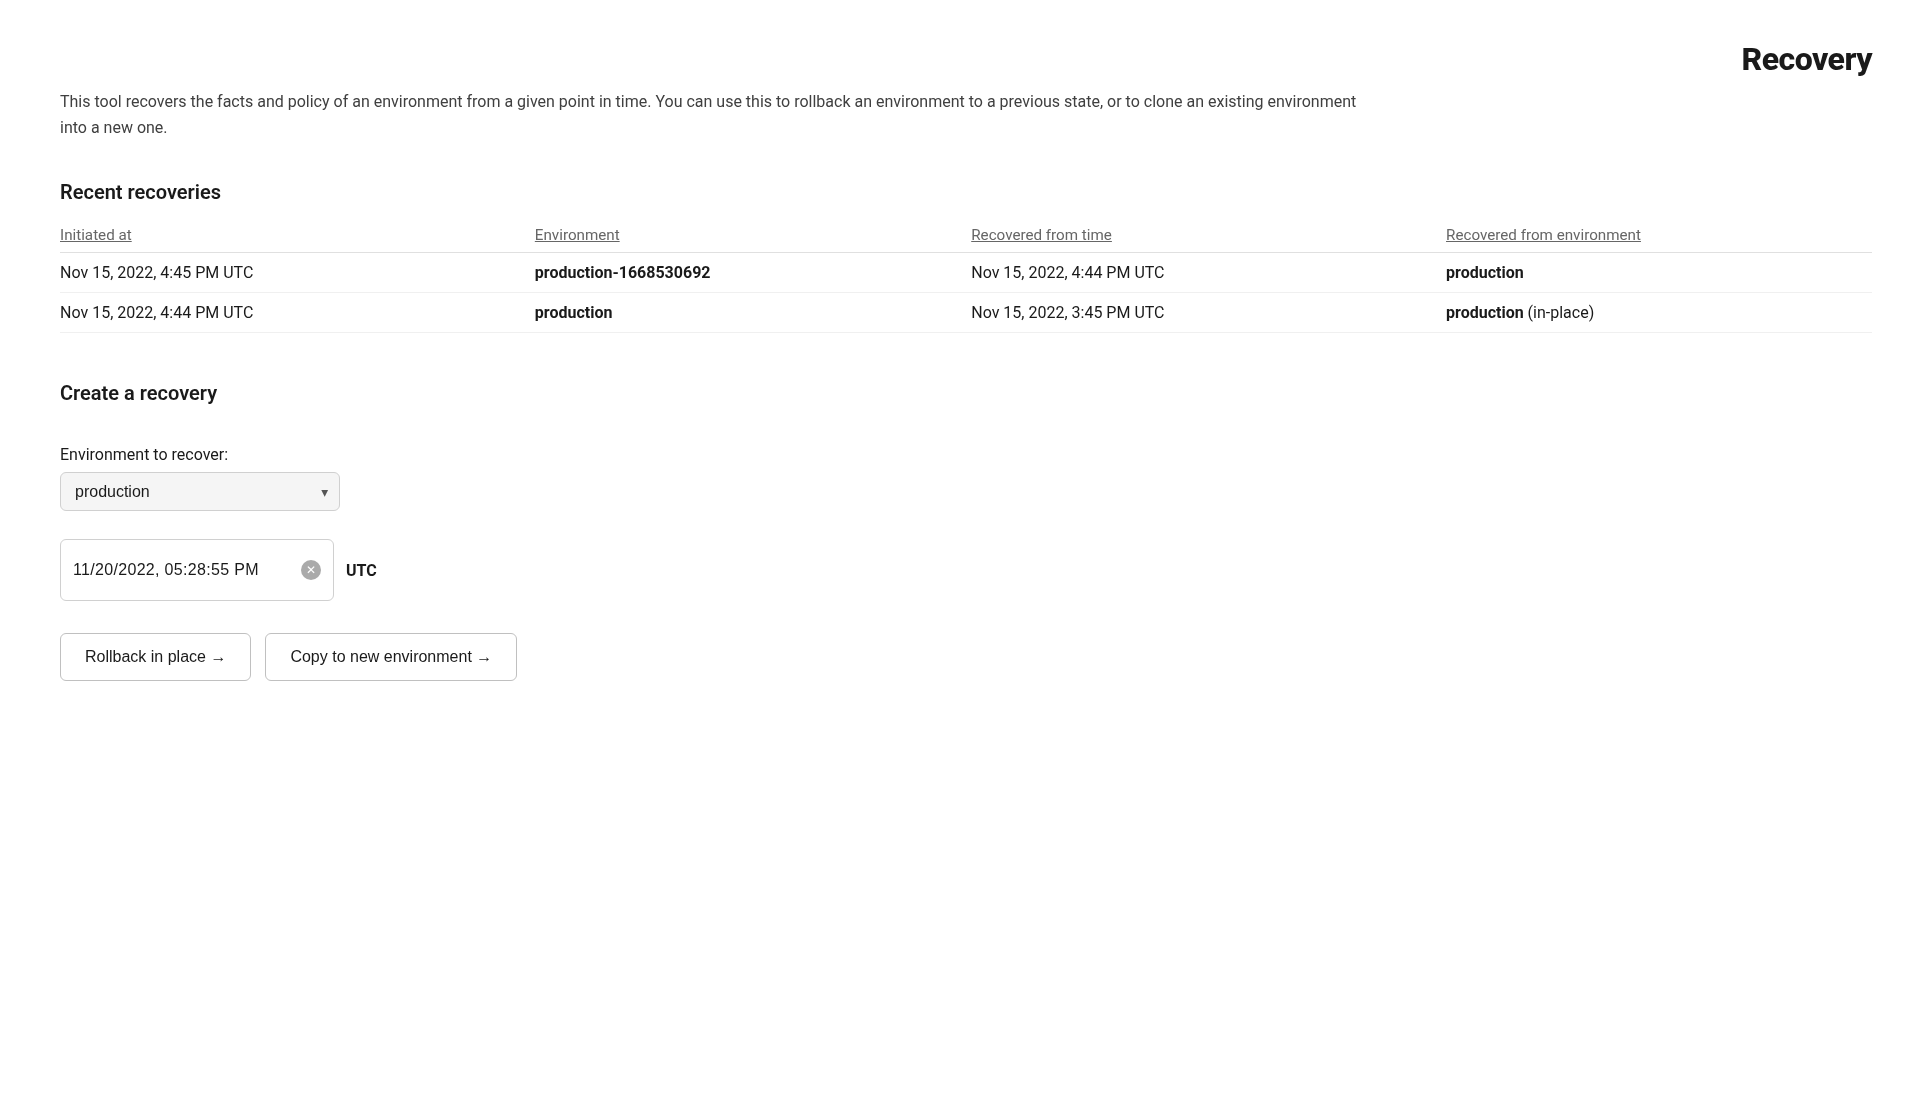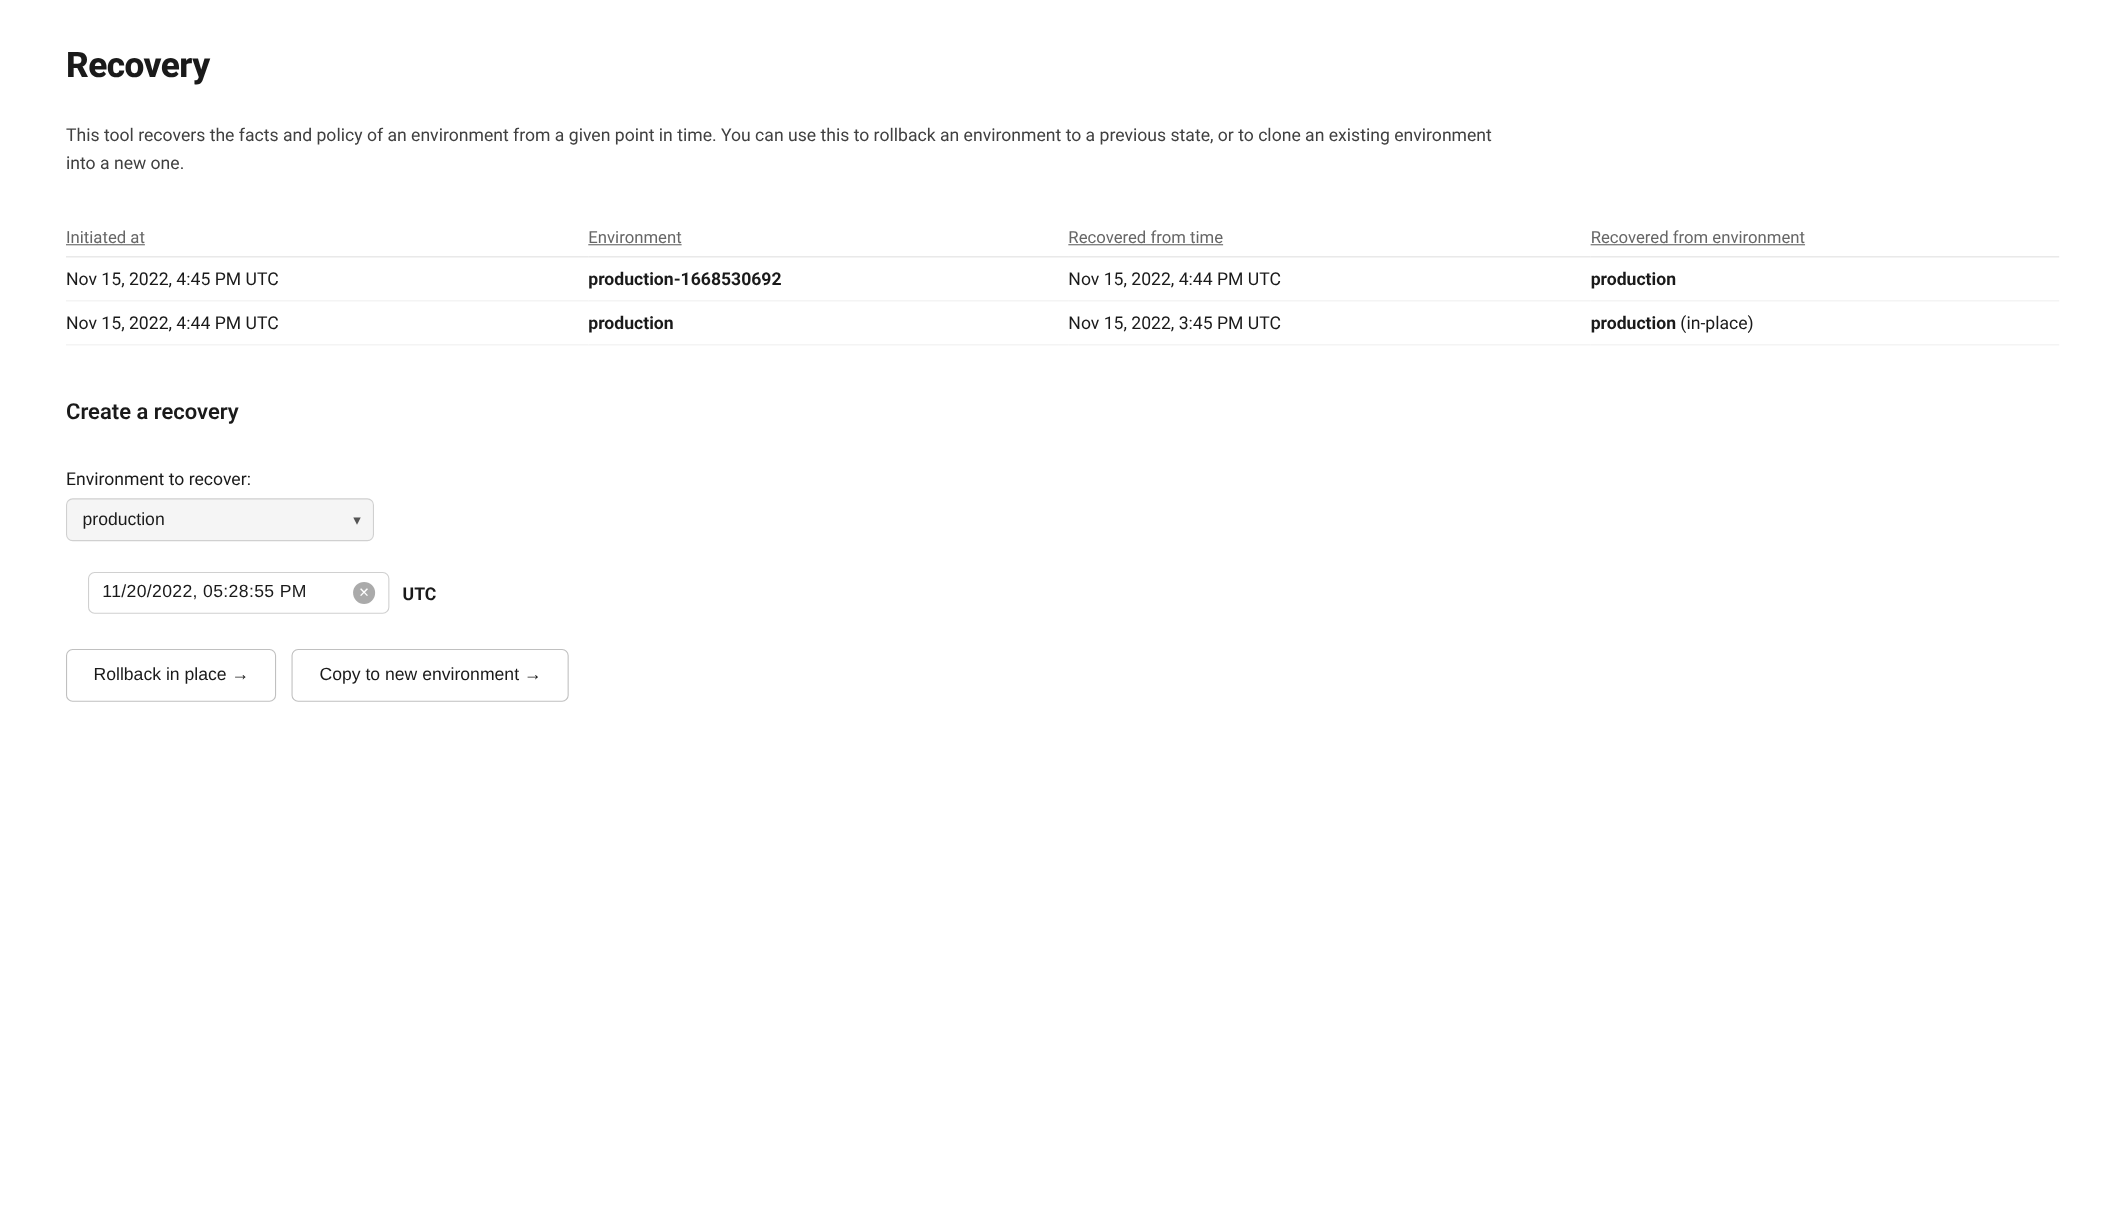--- a/index.html
+++ b/index.html
@@ -12,22 +12,23 @@
       font-family: -apple-system, BlinkMacSystemFont, 'Segoe UI', Roboto, sans-serif;
       font-size: 16px;
       color: #1a1a1a;
       background: #ffffff;
       padding: 40px 60px;
     }
 
     .page-title {
       font-size: 2rem;
       font-weight: 800;
-      margin-bottom: 32px;
+      margin-bottom: 11px;
       letter-spacing: -0.5px;
+      text-align: right;
     }
 
     .page-description {
       font-size: 1rem;
       color: #404040;
       line-height: 1.6;
       max-width: 1300px;
       margin-bottom: 40px;
     }
 
@@ -127,24 +128,23 @@
       align-items: center;
       gap: 12px;
       margin-bottom: 14px;
     }
 
     .datetime-input-wrapper {
       display: flex;
       align-items: center;
       border: 1px solid #d0d0d0;
       border-radius: 6px;
-      padding: 8px 12px;
+      padding: 20px 12px;
       background: #fff;
       gap: 8px;
-      margin-left: 20px;
     }
 
     .datetime-input {
       border: none;
       outline: none;
       font-size: 1rem;
       color: #1a1a1a;
       background: transparent;
       width: 220px;
       letter-spacing: 0.02em;
@@ -211,20 +211,21 @@
     }
   </style>
 </head>
 <body>
 
 <h1 class="page-title">Recovery</h1>
 
 <p class="page-description">This tool recovers the facts and policy of an environment from a given point in time. You can use this to rollback an environment to a previous state, or to clone an existing environment into a new one.</p>
 
 <div class="recoveries-section">
+  <h2 class="section-title">Recent recoveries</h2>
 
   <table class="recoveries-table">
     <thead>
       <tr>
         <th>Initiated at</th>
         <th>Environment</th>
         <th>Recovered from time</th>
         <th>Recovered from environment</th>
       </tr>
     </thead>

